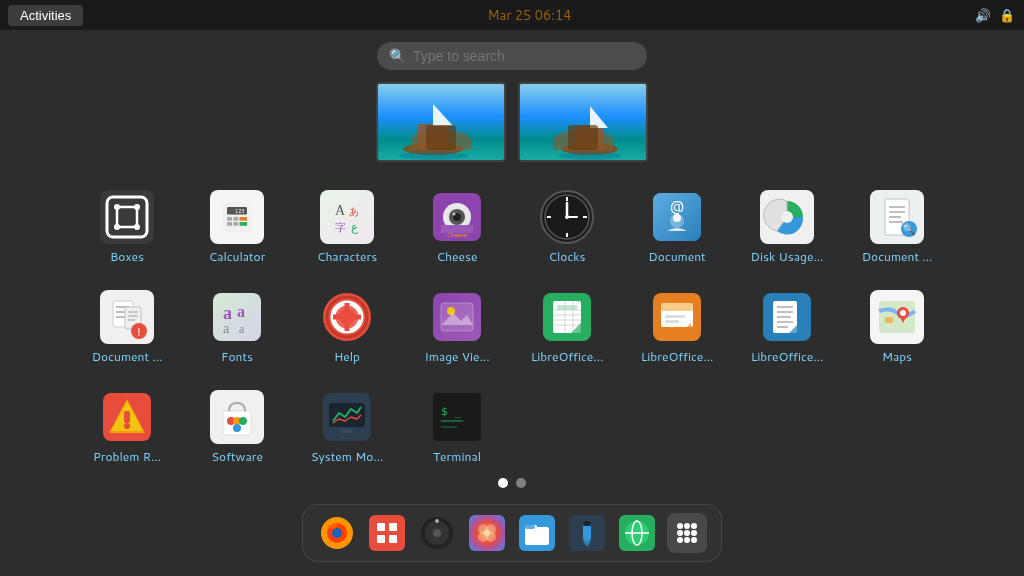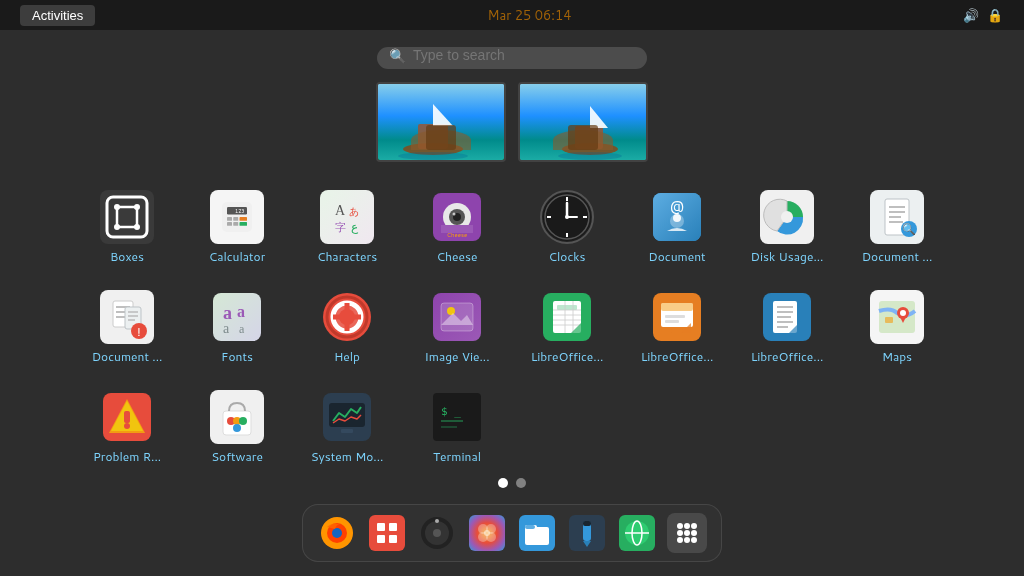--- a/index.html
+++ b/index.html
@@ -15,21 +15,21 @@
 
     
     .top-bar {
       position: absolute;
       top: 0; left: 0; right: 0;
       height: 30px;
       background: #1a1a1a;
       display: flex;
       align-items: center;
       justify-content: space-between;
-      padding: 0 20px;
+      padding: 0 8px;
       z-index: 100;
     }
     .activities-btn {
       background: #3d3d3d;
       border: none;
       color: #fff;
       padding: 3px 12px;
       border-radius: 4px;
       font-size: 13px;
       cursor: pointer;
@@ -51,21 +51,21 @@
       top: 42px;
       left: 50%;
       transform: translateX(-50%);
       width: 270px;
     }
     .search-bar {
       width: 100%;
       background: rgba(255,255,255,0.15);
       border: none;
       border-radius: 20px;
-      padding: 0 16px 6px 36px;
+      padding: 6px 16px 6px 36px;
       color: #ccc;
       font-size: 14px;
       outline: none;
     }
     .search-icon-wrap {
       position: absolute;
       left: 12px;
       top: 50%;
       transform: translateY(-50%);
       color: #aaa;

